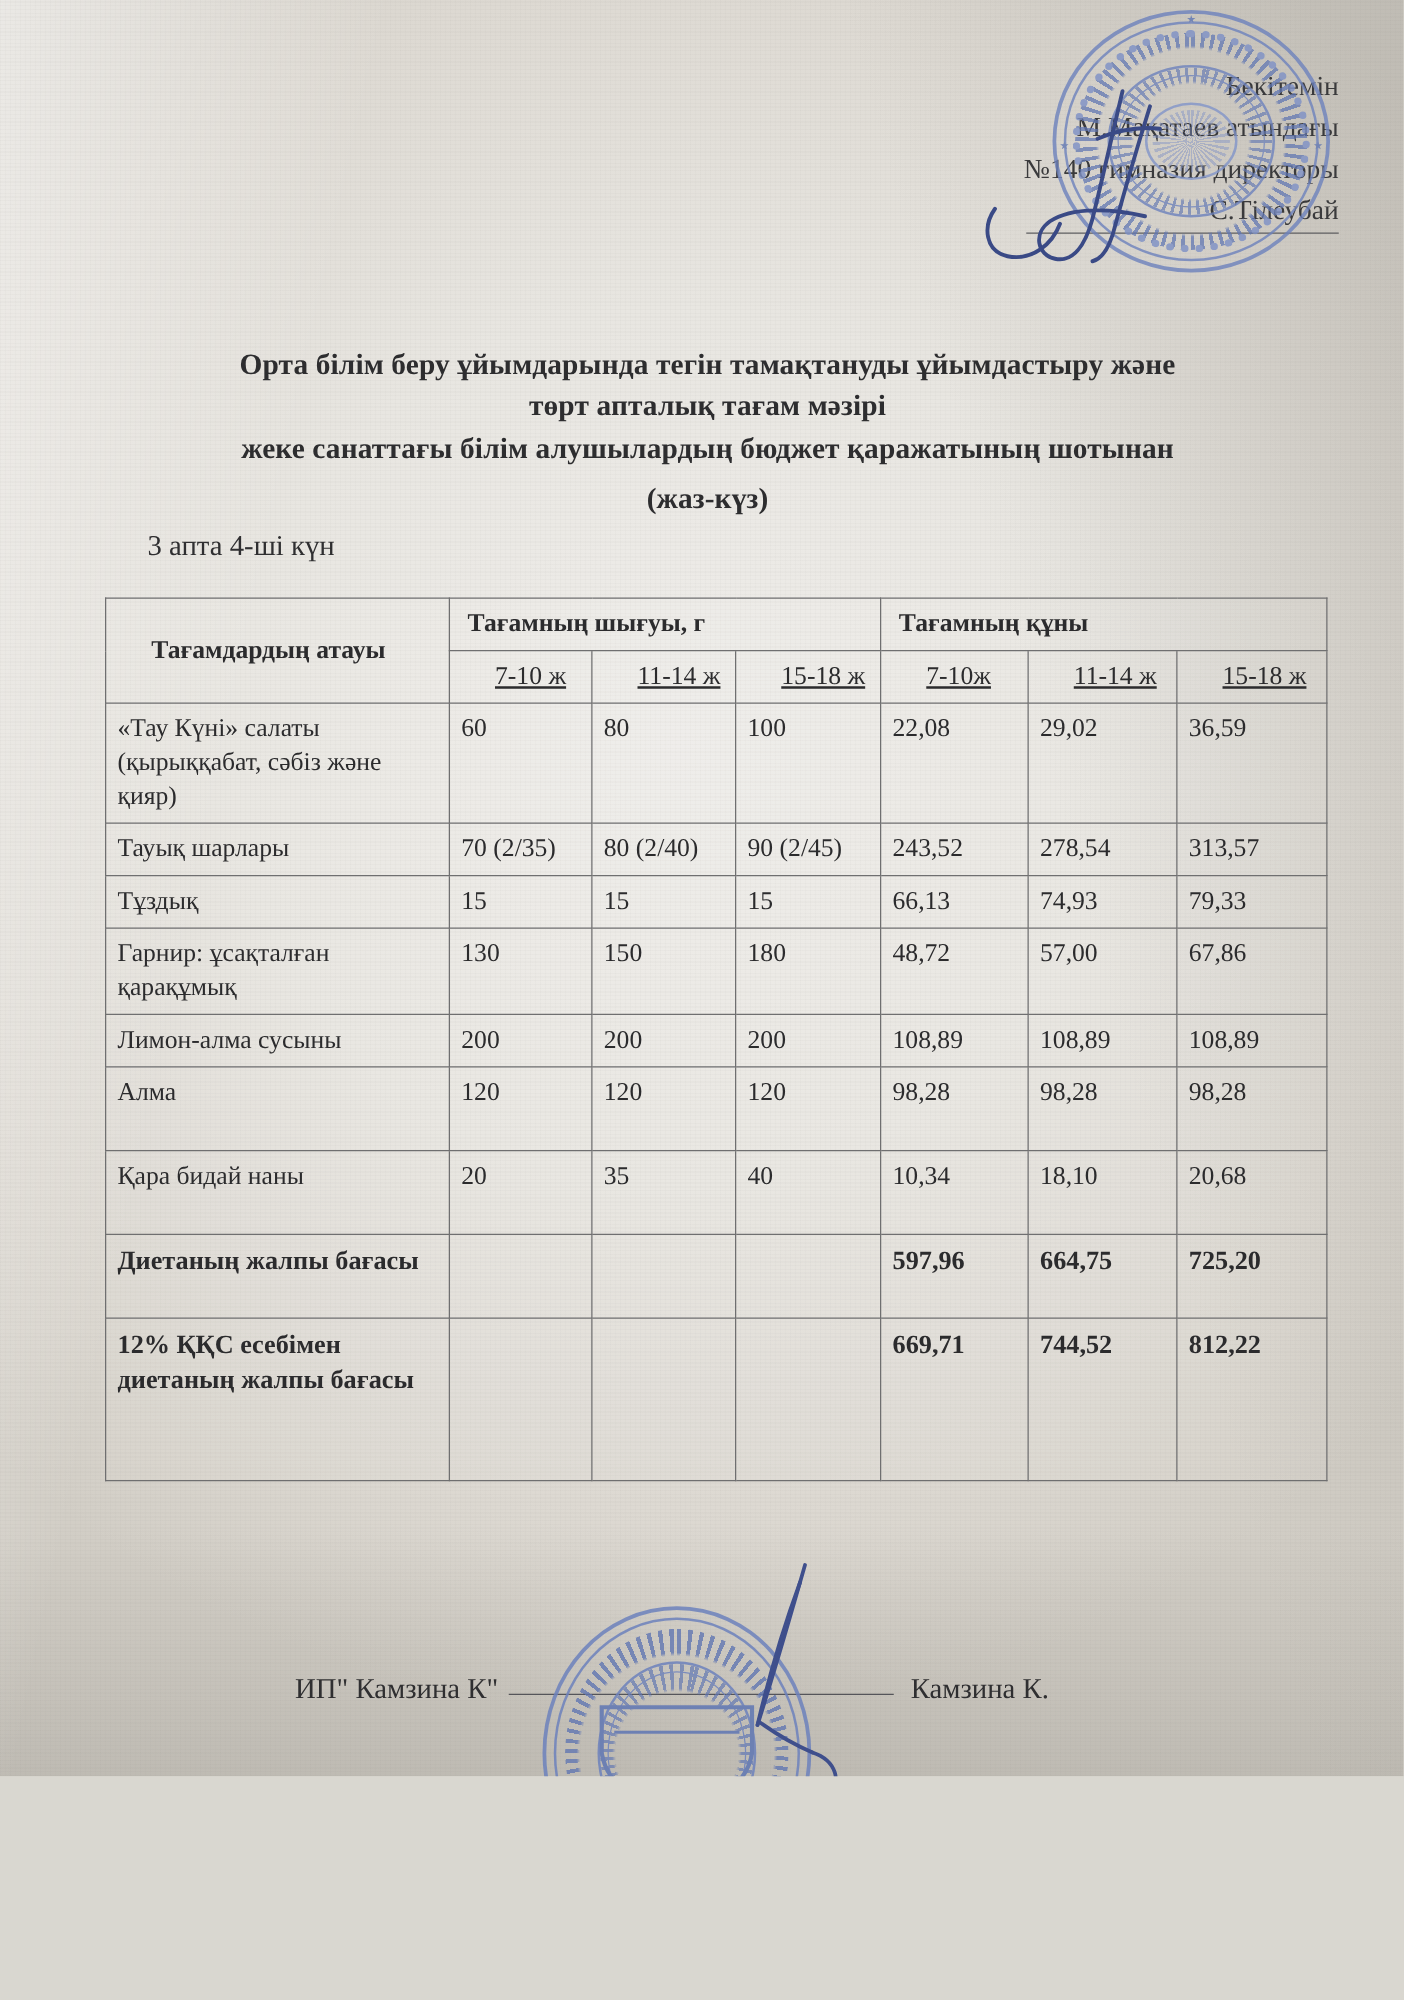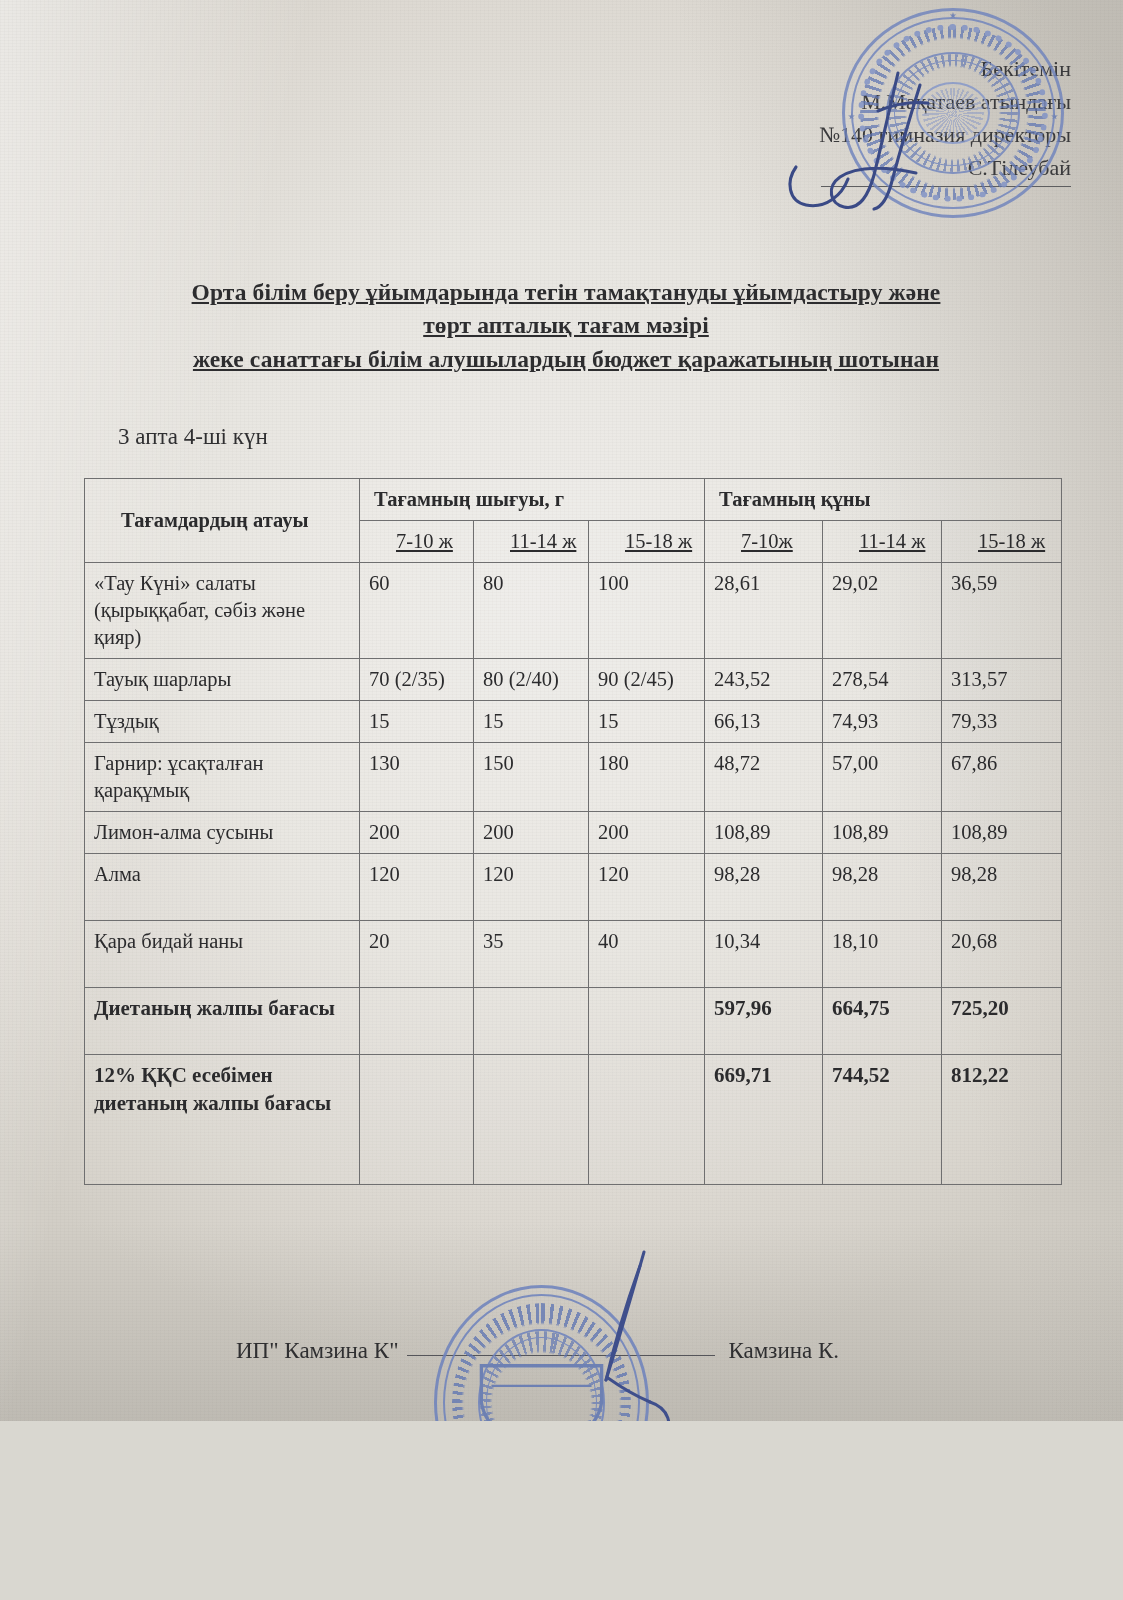--- a/index.html
+++ b/index.html
@@ -94,21 +94,21 @@
   .sigsvg{position:absolute;z-index:8;pointer-events:none;}
   #sig-top{left:770px;top:55px;width:230px;height:175px;}
   #sig-bottom{left:540px;top:1250px;width:170px;height:250px;}
 
   
   #title{
     position:absolute;left:96px;top:276px;width:940px;
     text-align:center;font-weight:bold;font-size:23.5px;
     line-height:1.42;color:#2d2d2f;letter-spacing:.1px;
   }
-  #title .l{display:block;text-decoration:underline;}
+  #title .l{display:block;}
   #title .season{display:block;margin-top:7px;}
 
   #weekday{
     position:absolute;left:118px;top:424px;
     font-size:23px;color:#2f2f31;
   }
 
   
   #menu-table{
     position:absolute;left:84px;top:478px;
@@ -192,20 +192,21 @@
       <path d="M150 30 C140 62 130 96 122 126 C118 142 112 152 104 154"></path>
       <path d="M26 112 C16 126 18 146 36 150 C56 154 72 140 78 124"></path>
       <path d="M108 56 C122 50 140 46 158 48"></path>
     </g>
   </svg>
 
   <div id="title" class="layer">
     <span class="l">Орта білім беру ұйымдарында  тегін тамақтануды ұйымдастыру және</span>
     <span class="l">төрт апталық тағам мәзірі</span>
     <span class="l">жеке  санаттағы  білім алушылардың  бюджет қаражатының шотынан</span>
+    <span class="season">(жаз-күз)</span>
   </div>
 
   <div id="weekday" class="layer">3 апта 4-ші күн</div>
 
   <table id="menu-table" class="layer">
     <colgroup>
       <col class="c-name">
         <col class="c-o1">
         <col class="c-o2">
         <col class="c-o3">
@@ -227,21 +228,21 @@
         <th class="sub-h">11-14 ж</th>
         <th class="sub-h">15-18 ж</th>
       </tr>
     </thead>
     <tbody>
       <tr>
         <td>«Тау Күні» салаты (қырыққабат, сәбіз және қияр)</td>
         <td class="num">60</td>
         <td class="num">80</td>
         <td class="num">100</td>
-        <td class="num">28,61</td>
+        <td class="num">22,08</td>
         <td class="num">29,02</td>
         <td class="num">36,59</td>
       </tr>
       <tr>
         <td>Тауық шарлары</td>
         <td class="num">70 (2/35)</td>
         <td class="num">80 (2/40)</td>
         <td class="num">90 (2/45)</td>
         <td class="num">243,52</td>
         <td class="num">278,54</td>

